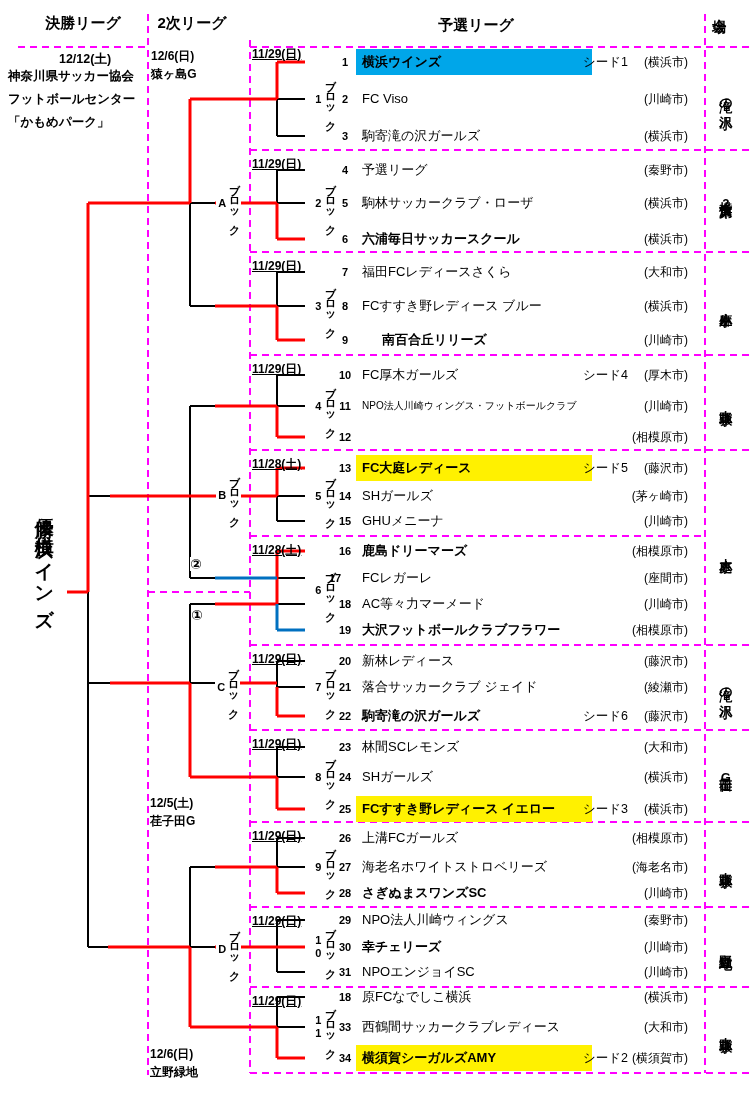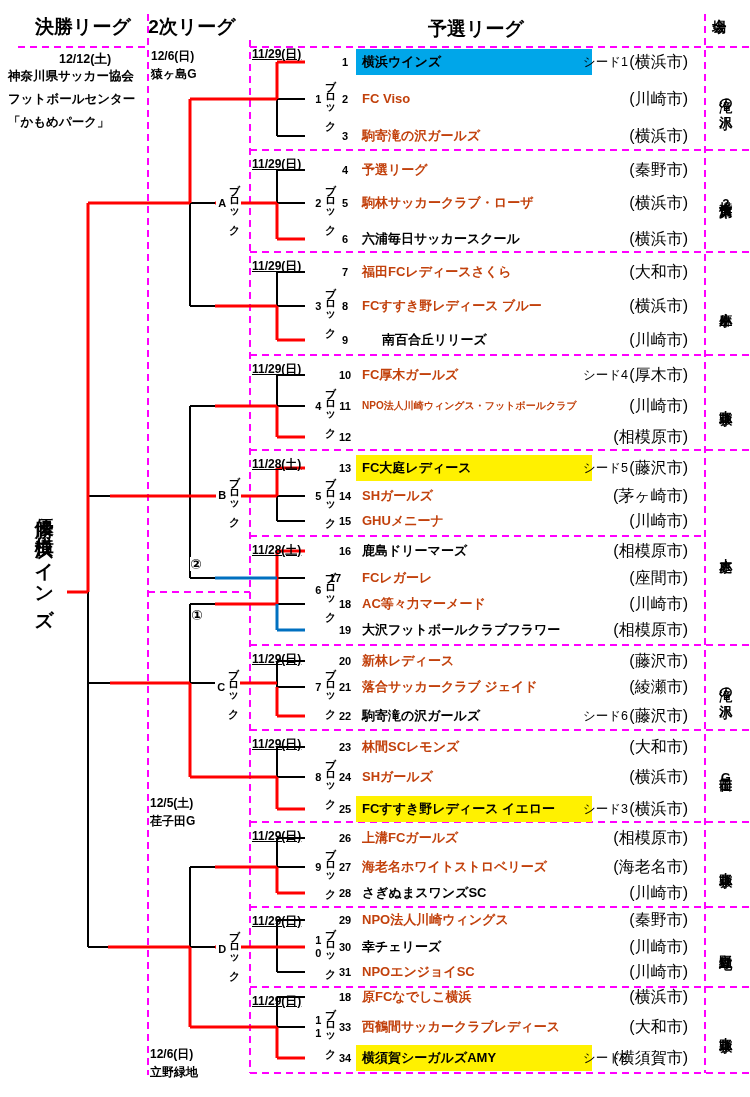--- a/index.html
+++ b/index.html
@@ -1,33 +1,33 @@
 <!DOCTYPE html>
 <html><head>
 <meta charset="utf-8">
 <style>
   html,body{margin:0;padding:0;background:#fff;}
   #stage{position:relative;width:750px;height:1097px;background:#fff;overflow:hidden;
          font-family:"Liberation Sans","DejaVu Sans",sans-serif;color:#000;}
   #stage *{box-sizing:border-box;}
   svg.lines{position:absolute;left:0;top:0;z-index:1;}
   .abs{position:absolute;z-index:3;}
-  .hdr{font-size:19px;font-weight:bold;text-align:center;white-space:nowrap;z-index:3;}
+  .hdr{font-size:15px;font-weight:bold;text-align:center;white-space:nowrap;z-index:3;}
   .info{font-size:12.5px;font-weight:bold;white-space:nowrap;z-index:3;}
   .session{font-size:12px;font-weight:bold;line-height:17px;white-space:nowrap;z-index:3;}
   .gdate{font-size:12px;font-weight:bold;text-decoration:underline;white-space:nowrap;z-index:4;}
   .vtext{writing-mode:vertical-rl;text-orientation:upright;line-height:1.12;letter-spacing:1px;}
   .blocklabel{font-size:11px;font-weight:bold;background:#fff;padding:1px 0;z-index:5;text-align:center;}
   .marker{font-size:14px;font-weight:bold;z-index:5;background:#fff;line-height:14px;}
   .teamname{font-size:13px;white-space:nowrap;line-height:18px;}
-  .gray{color:#c2410c;font-weight:bold;}
+  .gray{color:#000000;font-weight:normal;}
   .adv{color:#000;font-weight:bold;}
   .num{font-size:11px;font-weight:bold;text-align:center;line-height:16px;z-index:4;}
   .seed{font-size:12.5px;text-align:right;white-space:nowrap;line-height:18px;z-index:4;}
-  .city{font-size:16px;text-align:right;white-space:nowrap;line-height:18px;z-index:4;}
+  .city{font-size:12px;text-align:right;white-space:nowrap;line-height:18px;z-index:4;}
   .hlbox{position:absolute;height:26px;z-index:2;}
   .venue{font-size:13px;font-weight:bold;z-index:3;display:flex;align-items:center;justify-content:center;}
   .champ{font-size:19px;font-weight:bold;z-index:3;letter-spacing:2px;}
 </style>
 </head>
 <body>
 
 <div id="stage">
   <svg class="lines" id="bracket-svg" width="750" height="1097">
       <line x1="18" y1="47" x2="148" y2="47" stroke="#ff00ff" stroke-width="2" stroke-dasharray="7 5"></line>

